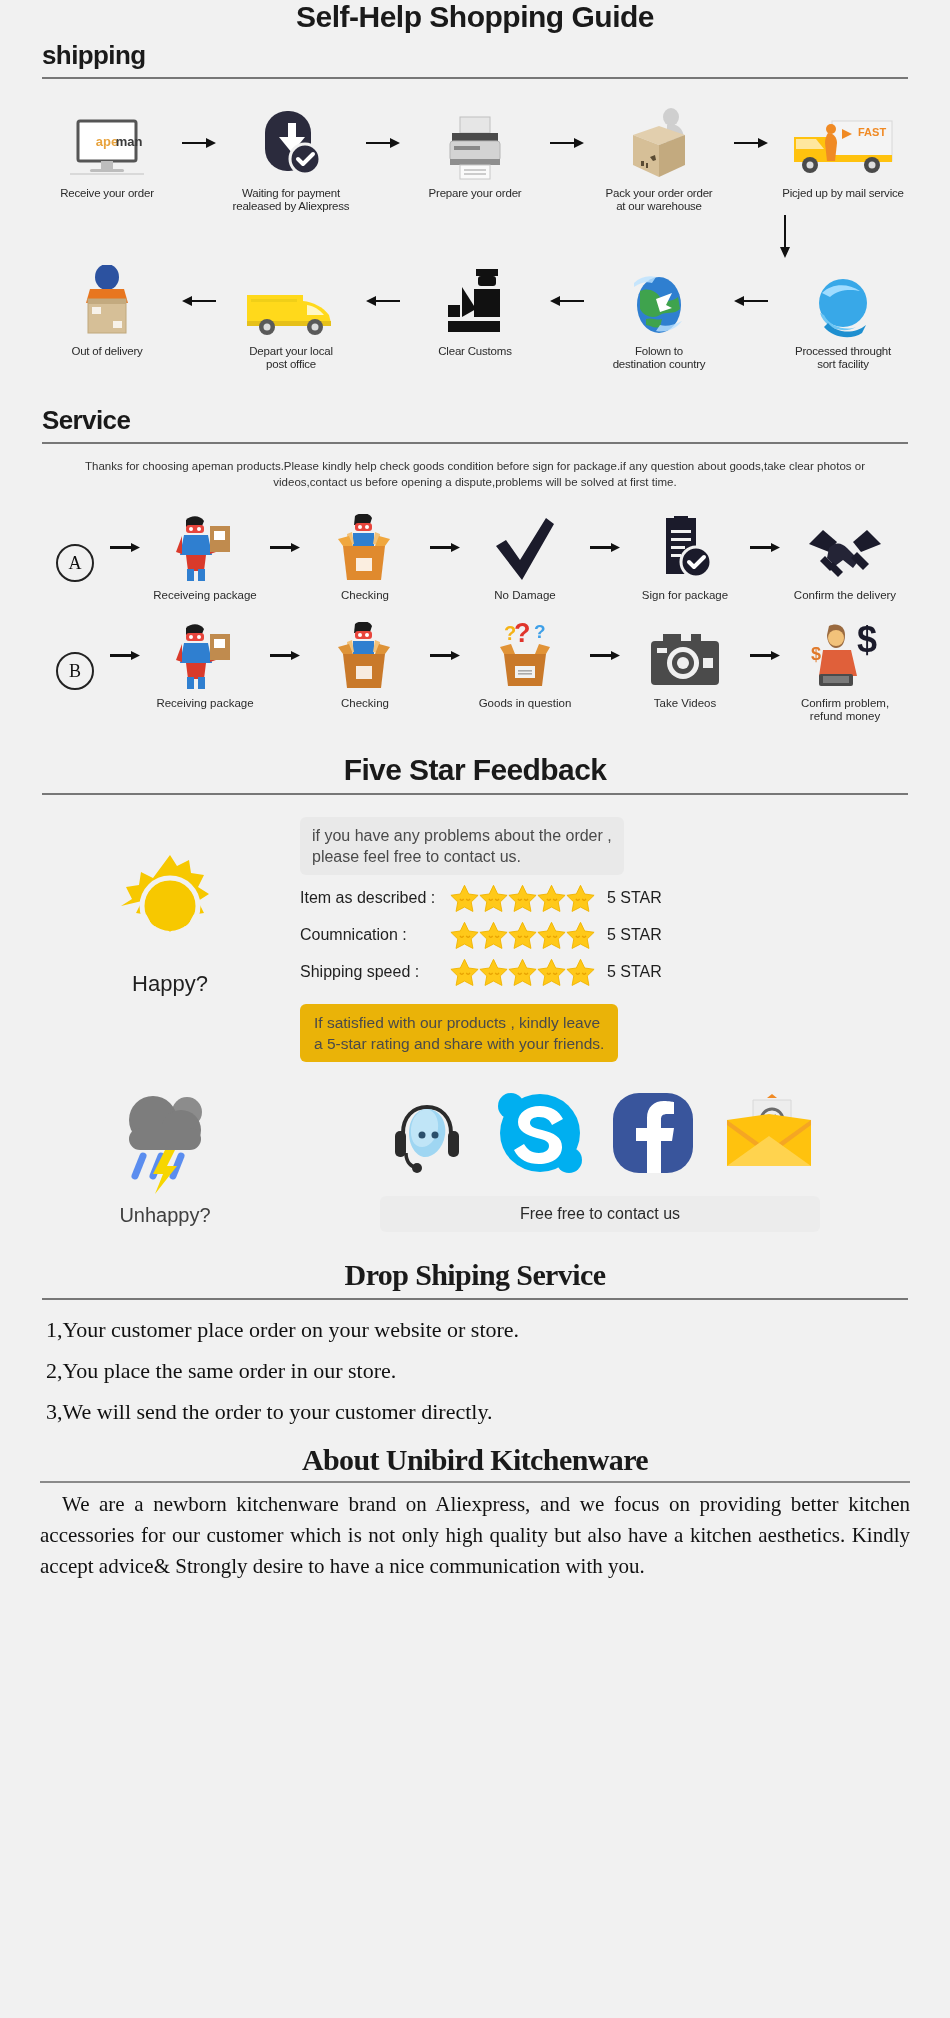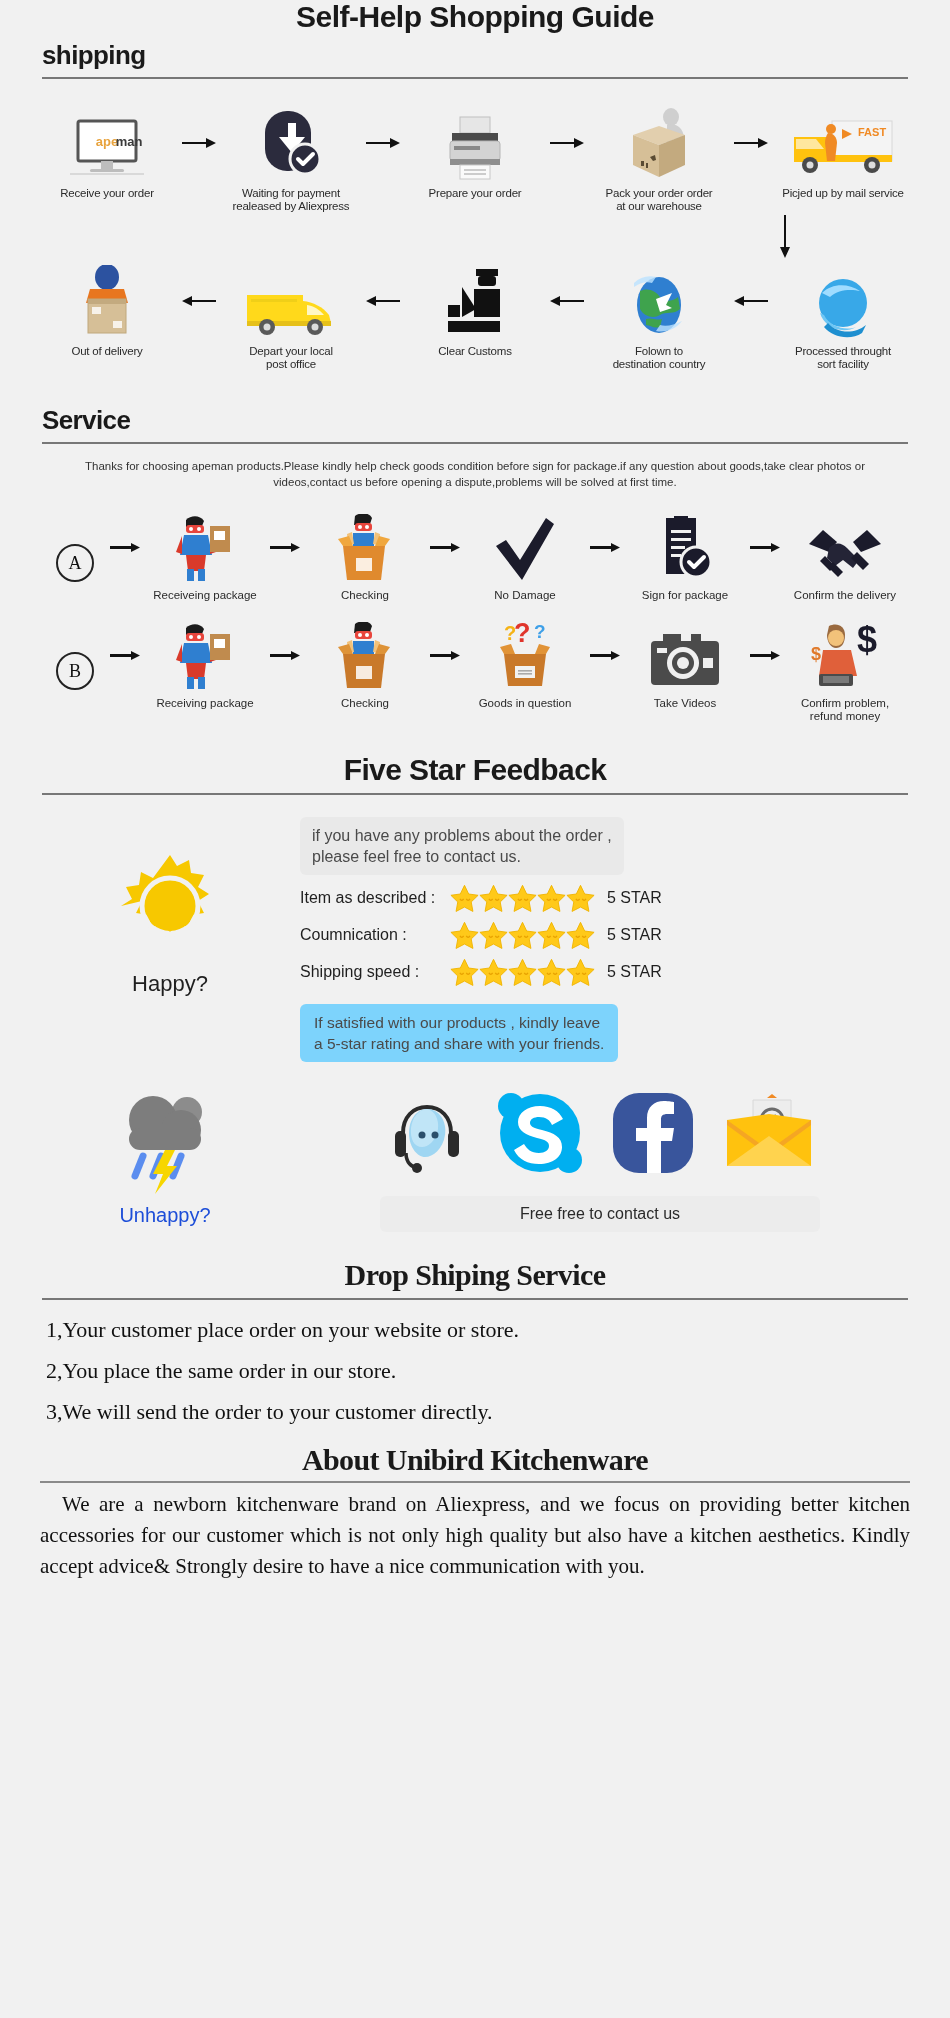--- a/index.html
+++ b/index.html
@@ -108,28 +108,28 @@
     line-height:21px;
     color:#4a4a4a;
     display:inline-block;
   }
   .rating-row{display:flex;align-items:center;margin-top:9px;}
   .rating-label{width:150px;font-size:16px;color:#1f1f1f;}
   .stars{display:flex;margin-right:12px;}
   .star{width:29px;height:28px;}
   .rating-val{font-size:16px;color:#1f1f1f;}
   .bubble2{
-    background:#7dd3fc;border-radius:6px;padding:8px 14px;
+    background:#eab308;border-radius:6px;padding:8px 14px;
     font-size:15.5px;line-height:21px;color:#4a4a4a;margin-top:18px;display:inline-block;
   }
 
   
   .contact-wrap{display:flex;align-items:flex-start;padding:28px 40px 0 40px;}
   .contact-left{width:250px;display:flex;flex-direction:column;align-items:center;}
-  .contact-left .mood{font-size:20px;margin-top:4px;color:#1d4ed8;}
+  .contact-left .mood{font-size:20px;margin-top:4px;color:#404040;}
   .contact-right{flex:1;display:flex;flex-direction:column;align-items:center;}
   .icons-row{display:flex;align-items:center;gap:28px;}
   .contact-btn{
     margin-top:16px;
     width:100%;
     max-width:440px;
     background:#ececec;
     border-radius:6px;
     text-align:center;
     padding:9px 0;

